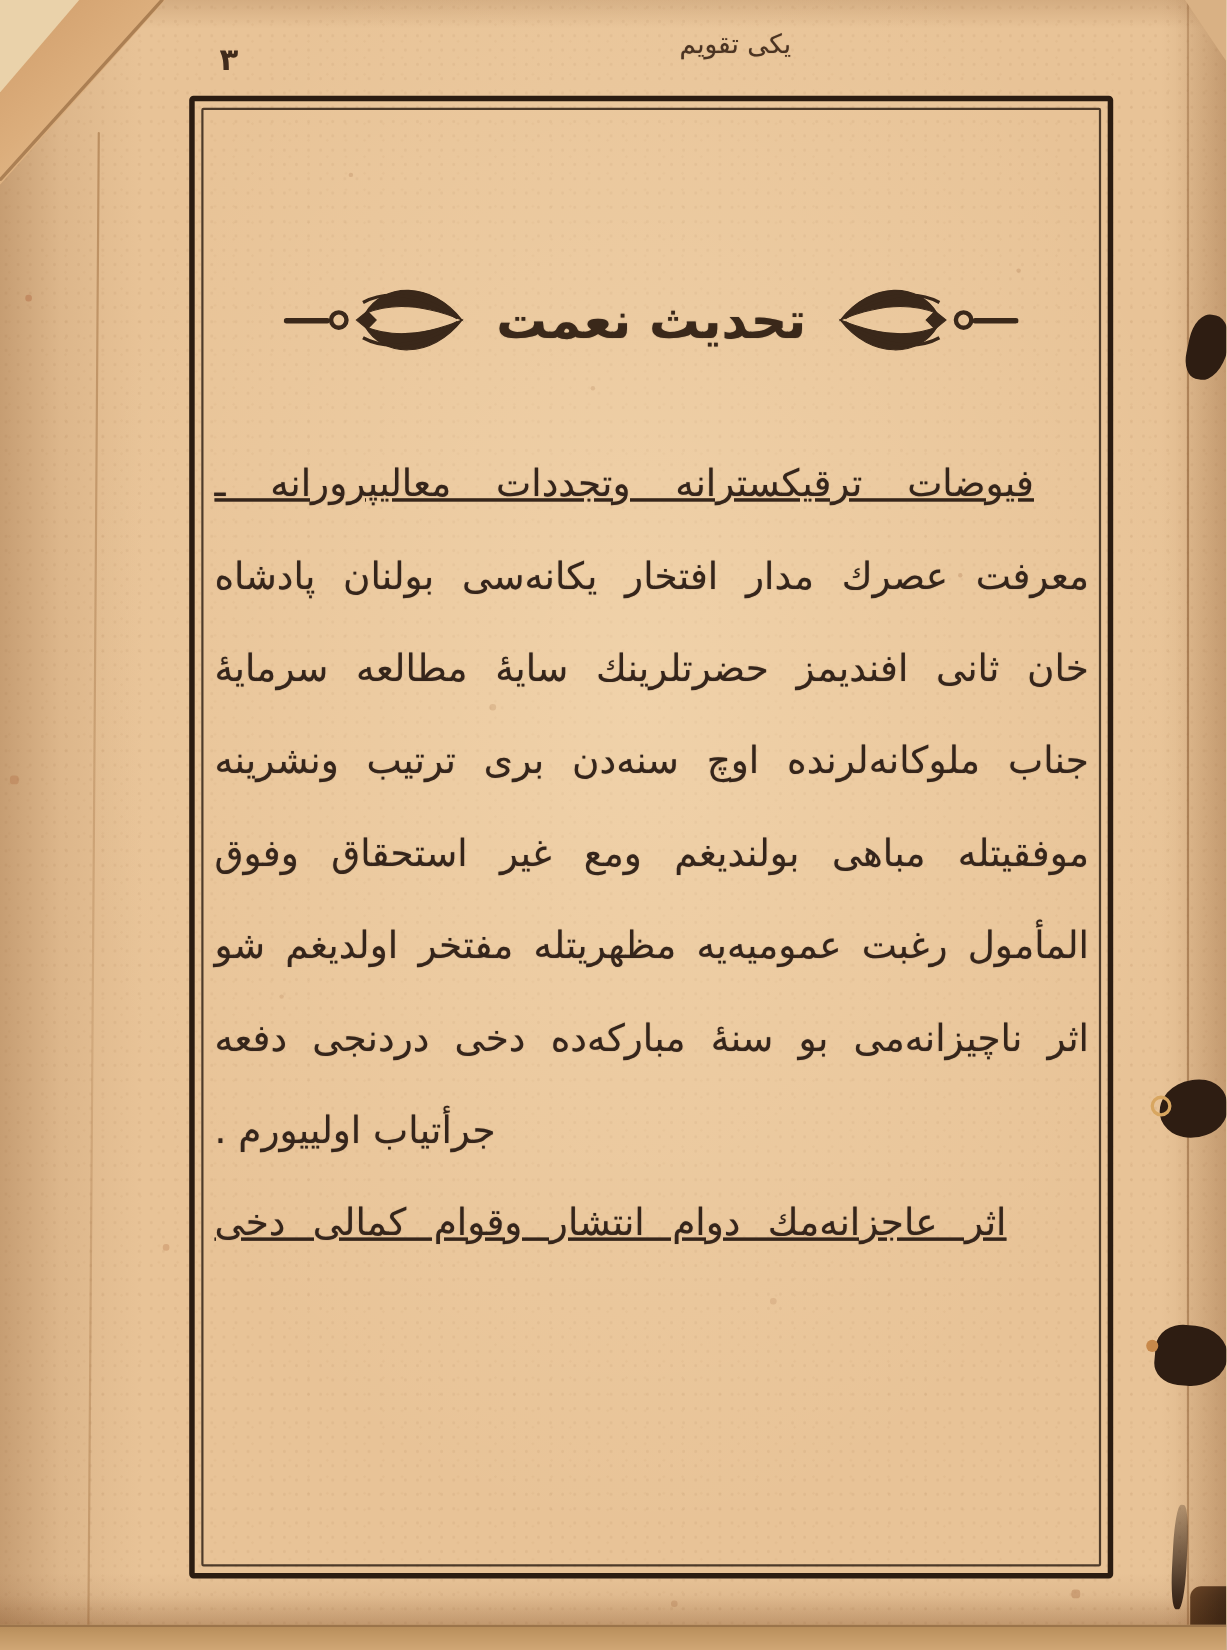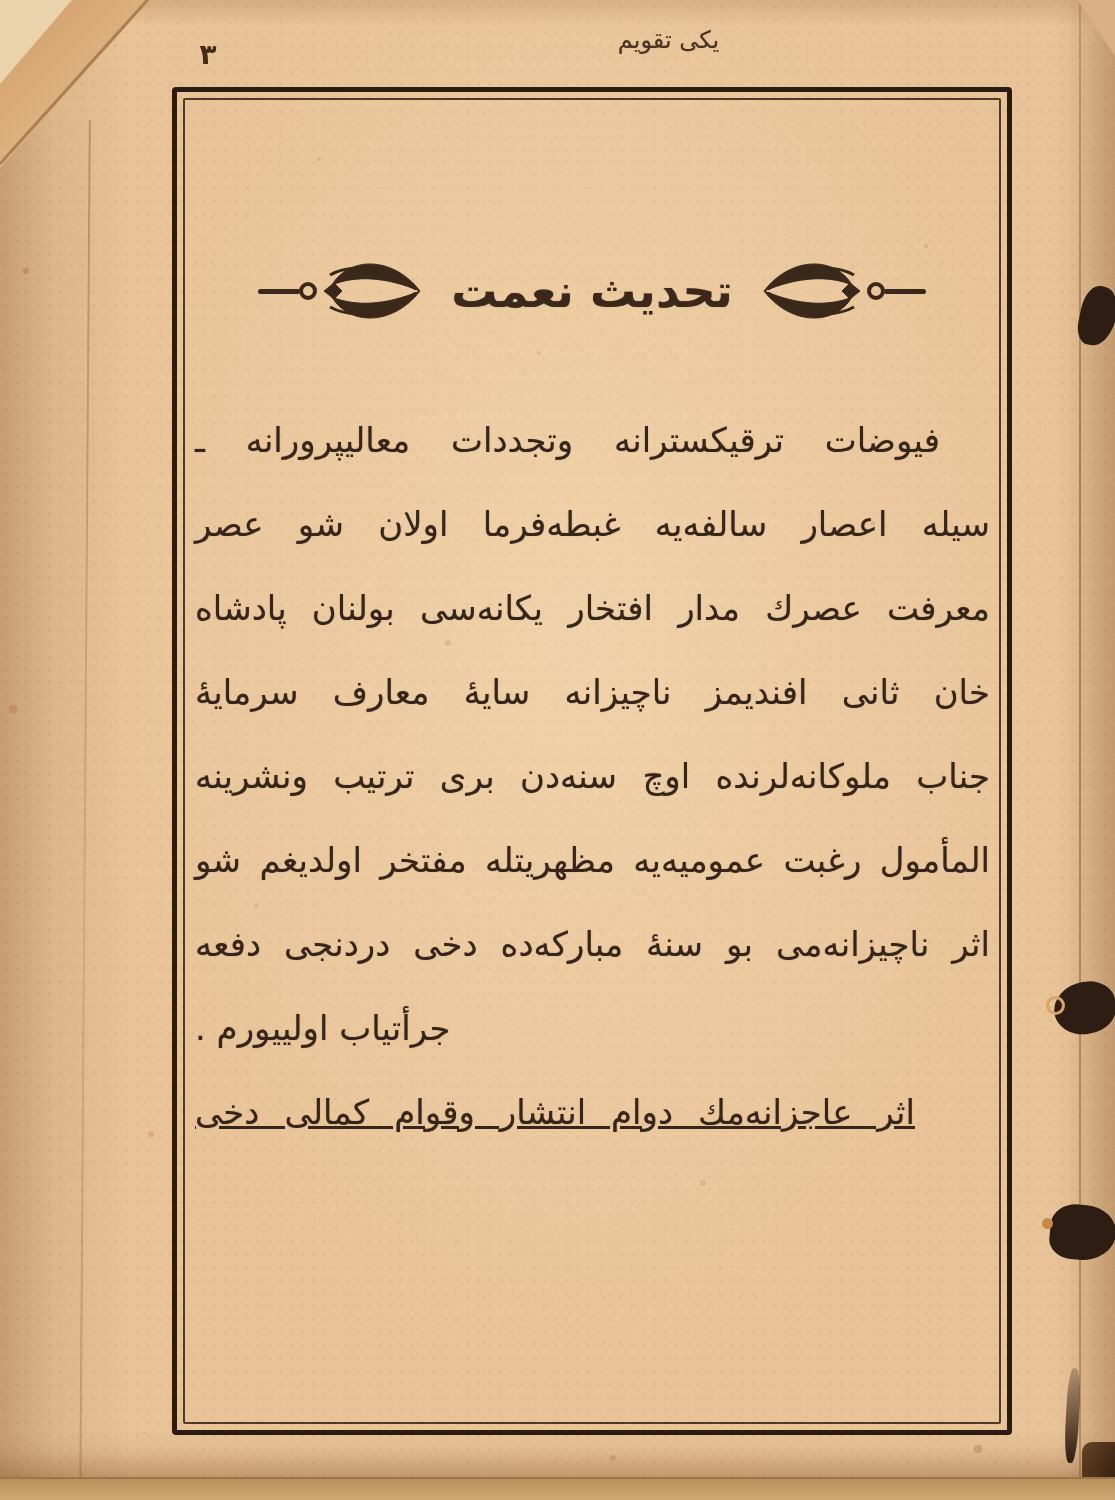--- a/index.html
+++ b/index.html
@@ -128,21 +128,21 @@
   
   .body-text {
     position: absolute; left: 195px; top: 398px; width: 795px;
     direction: rtl; color: #35251b; font-size: 34px;
     text-shadow: 0 0 1px rgba(53,37,27,0.45);
   }
   .line {
     height: 84px; line-height: 84px; white-space: nowrap;
     text-align: justify; text-align-last: justify; text-justify: inter-word;
   }
-  .line.indent-sm { padding-right: 50px; }
+  .line.indent-sm { padding-right: 50px; text-decoration: underline; }
   .line.indent-lg { padding-right: 75px; text-decoration: underline; }
   .line.short-left { text-align: left; text-align-last: left; }
 
   
   .watermark {
     position: absolute; left: 362px; top: 726px; width: 400px;
     font-family: "DejaVu Serif", serif; font-weight: bold; font-size: 96px;
     letter-spacing: 8px; color: rgba(253,247,238,0.55); text-align: center;
     pointer-events: none;
   }
@@ -193,24 +193,24 @@
           <path d="M92 34 L102 42 L92 50 L84 42 Z" stroke-width="1"></path>
           <circle cx="118" cy="42" r="7" fill="none" stroke-width="4"></circle>
           <rect x="126" y="40" width="42" height="5" rx="2.5" stroke="none"></rect>
         </g>
       </svg>
     </span>
   </div>
 
   <div class="body-text" lang="ar">
     <div class="line indent-sm">فيوضات ترقيكسترانه وتجددات معاليپرورانه ـ</div>
-    <div class="line">سيله اعصار سالفه‌يه غبطه‌فرما اولان شو عصر</div>
     <div class="line">معرفت عصرك مدار افتخار يكانه‌سى بولنان پادشاه</div>
-    <div class="line">خان ثانى افنديمز ناچيزانه سايۀ معارف سرمايۀ</div>
+    <div class="line">خان ثانى افنديمز حضرتلرينك سايۀ مطالعه سرمايۀ</div>
     <div class="line">جناب ملوكانه‌لرنده اوچ سنه‌دن برى ترتيب ونشرينه</div>
+    <div class="line">موفقيتله مباهى بولنديغم ومع غير استحقاق وفوق</div>
     <div class="line">المأمول رغبت عموميه‌يه مظهريتله مفتخر اولديغم شو</div>
     <div class="line">اثر ناچيزانه‌مى بو سنۀ مباركه‌ده دخى دردنجى دفعه</div>
     <div class="line short-left">جرأتياب اولييورم .</div>
     <div class="line indent-lg">اثر عاجزانه‌مك دوام انتشار وقوام كمالى دخى</div>
   </div>
 
 
   <div class="stitch stitch-1"></div>
   <div class="stitch stitch-2"></div>
   <div class="thread-loop"></div>

